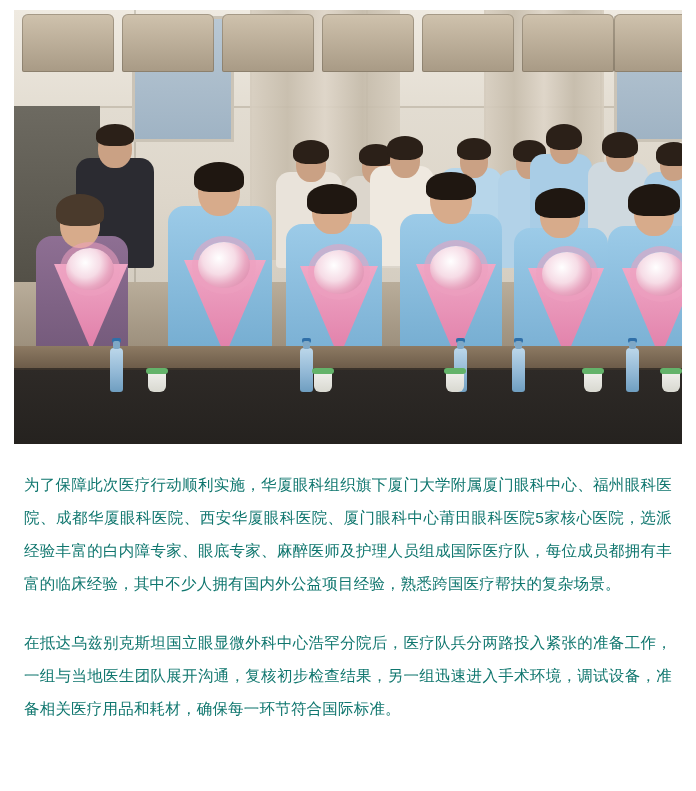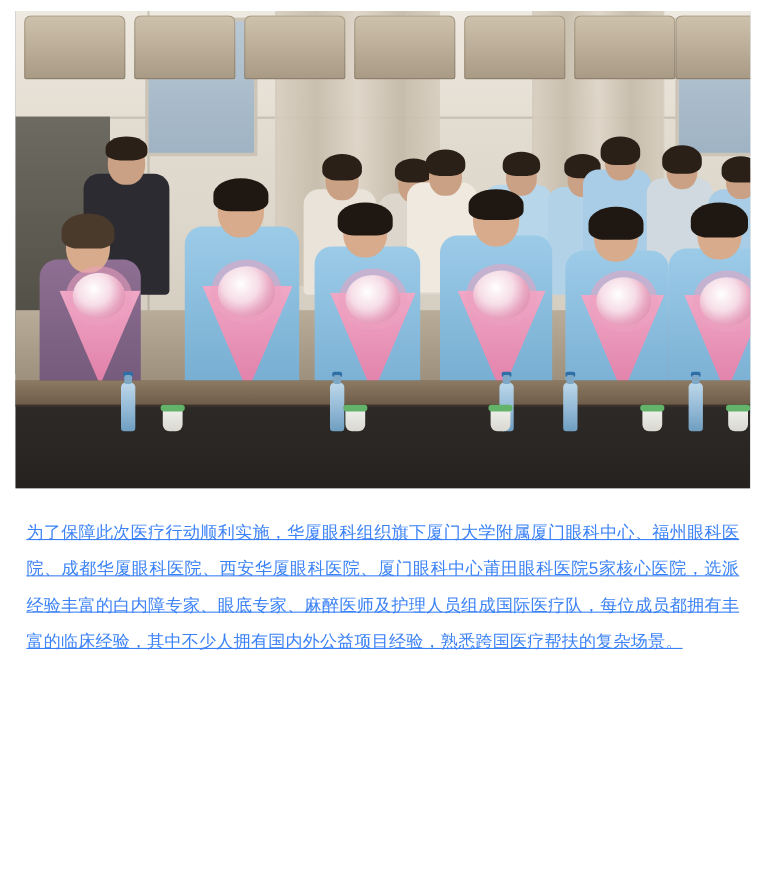--- a/index.html
+++ b/index.html
@@ -202,25 +202,24 @@
     position: absolute;
     left: 0;
     top: 468px;
     width: 696px;
     padding: 0 24px;
     box-sizing: border-box;
   }
   .para {
     font-size: 15.5px;
     line-height: 33px;
-    color: #3b82f6;
+    color: #0f766e;
     text-align: justify;
     margin: 0 0 26px 0;
     letter-spacing: .2px;
-    text-decoration: underline;
   }
 </style>
 </head>
 <body>
 
 <div class="page">
 
   <div class="photo-wrap">
     <div class="photo">
 
@@ -371,15 +370,16 @@
         </div>
       <div class="cup" style="left:648px;">
           <span class="lid" style="background:#63b36a;"></span>
         </div>
 
     </div>
   </div>
 
   <div class="article">
     <p class="para">为了保障此次医疗行动顺利实施，华厦眼科组织旗下厦门大学附属厦门眼科中心、福州眼科医院、成都华厦眼科医院、西安华厦眼科医院、厦门眼科中心莆田眼科医院5家核心医院，选派经验丰富的白内障专家、眼底专家、麻醉医师及护理人员组成国际医疗队，每位成员都拥有丰富的临床经验，其中不少人拥有国内外公益项目经验，熟悉跨国医疗帮扶的复杂场景。</p>
+    <p class="para">在抵达乌兹别克斯坦国立眼显微外科中心浩罕分院后，医疗队兵分两路投入紧张的准备工作，一组与当地医生团队展开沟通，复核初步检查结果，另一组迅速进入手术环境，调试设备，准备相关医疗用品和耗材，确保每一环节符合国际标准。</p>
   </div>
 
 </div>
 
 </body></html>

